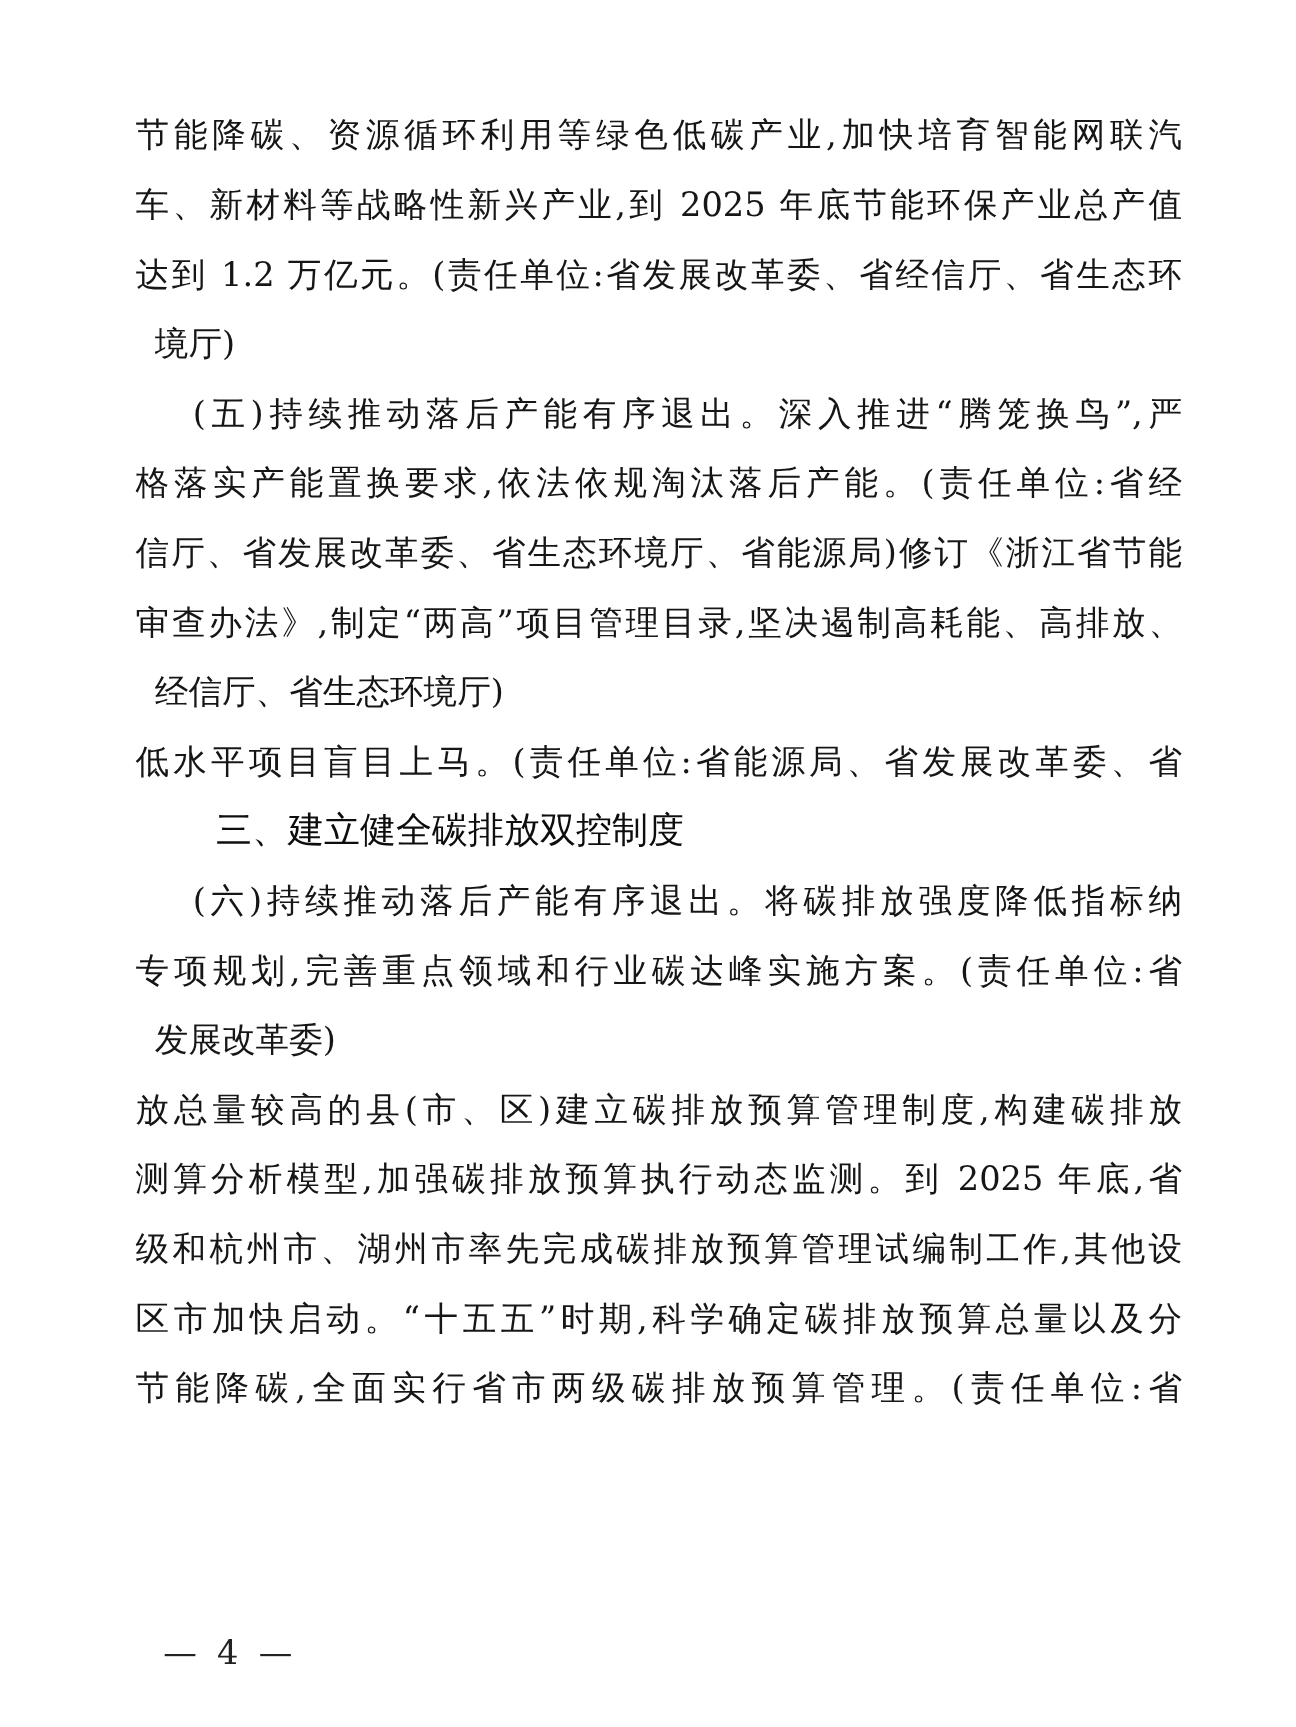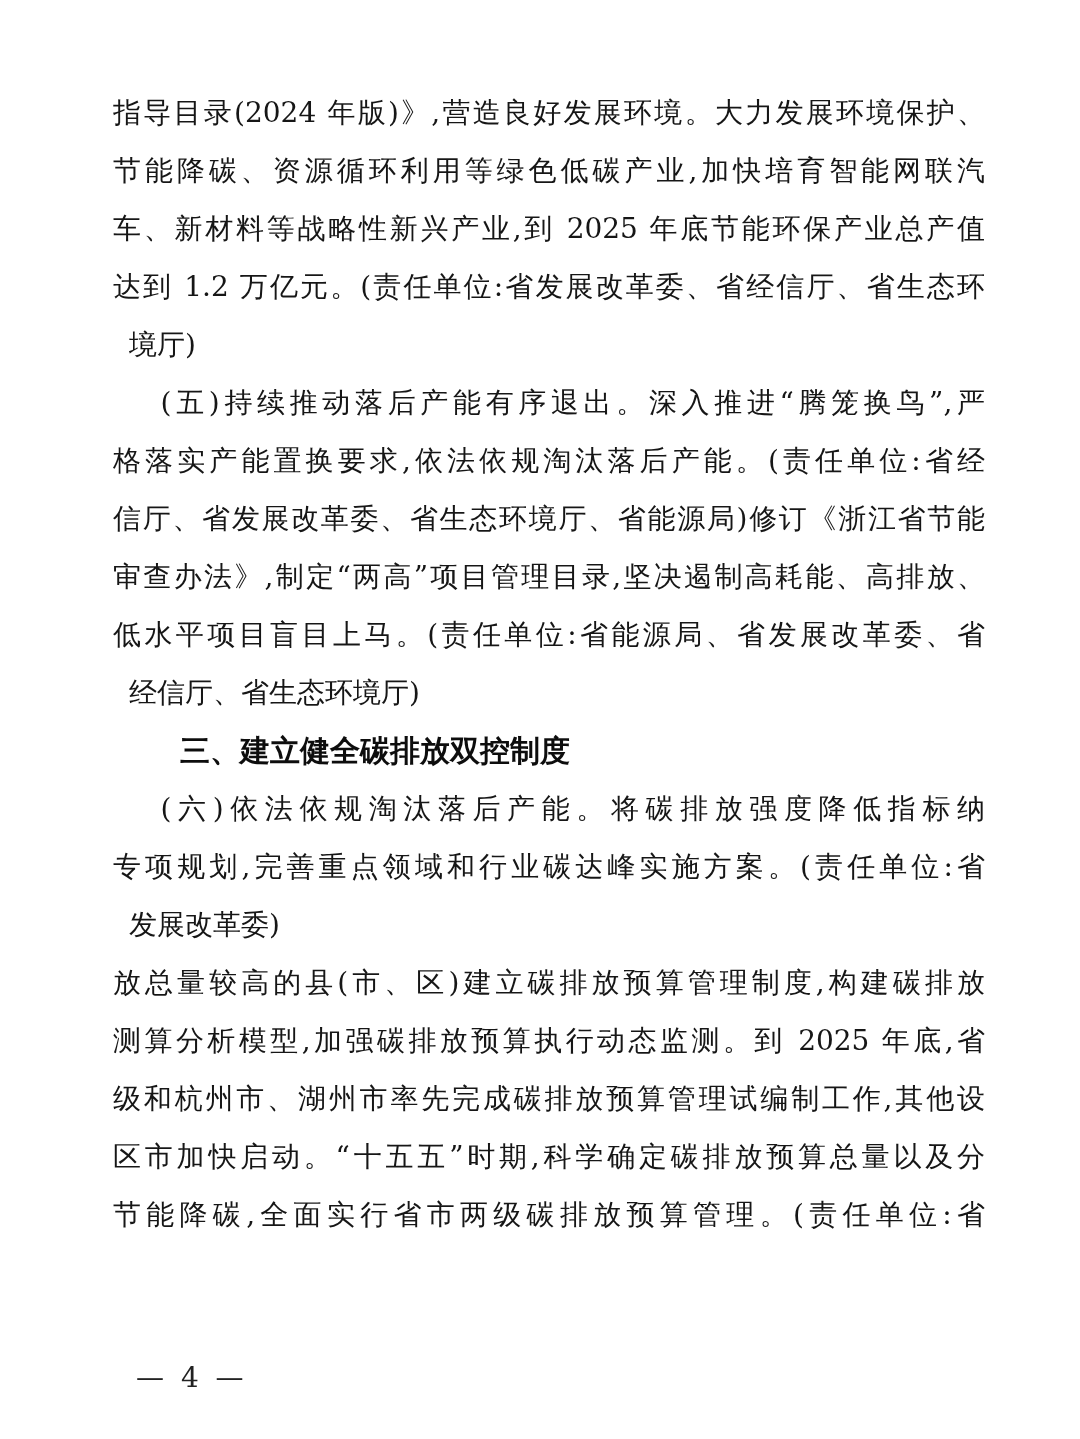--- a/index.html
+++ b/index.html
@@ -36,21 +36,21 @@
   .line.indent {
     text-indent: 1.7em;
   }
   .line.pend {
     text-align: left;
     text-align-last: left;
     margin-left: 16px;
   }
   .line.heading {
     font-family: "DejaVu Sans", "Liberation Sans", sans-serif;
-    font-weight: 700;
+    font-weight: 400;
     font-size: 30px;
     color: #0d0d0d;
     text-align: center;
     text-align-last: left;
   }
   .footer {
     position: absolute;
     left: 136px;
     top: 1358px;
     height: 40px;
@@ -59,33 +59,32 @@
     color: #222222;
     letter-spacing: 4px;
     font-family: "DejaVu Serif", "Liberation Serif", serif;
   }
 </style>
 </head>
 <body>
 
 <div class="page">
   <div class="doc-body" id="doc-body">
-      <div class="line">指导目录(2024 年版)》,营造良好发展环境。大力发展环境保护、</div>
       <div class="line">节能降碳、资源循环利用等绿色低碳产业,加快培育智能网联汽</div>
       <div class="line">车、新材料等战略性新兴产业,到 2025 年底节能环保产业总产值</div>
       <div class="line">达到 1.2 万亿元。(责任单位:省发展改革委、省经信厅、省生态环</div>
       <div class="line pend">境厅)</div>
       <div class="line indent">(五)持续推动落后产能有序退出。深入推进“腾笼换鸟”,严</div>
       <div class="line">格落实产能置换要求,依法依规淘汰落后产能。(责任单位:省经</div>
       <div class="line">信厅、省发展改革委、省生态环境厅、省能源局)修订《浙江省节能</div>
       <div class="line">审查办法》,制定“两高”项目管理目录,坚决遏制高耗能、高排放、</div>
+      <div class="line pend">经信厅、省生态环境厅)</div>
       <div class="line">低水平项目盲目上马。(责任单位:省能源局、省发展改革委、省</div>
-      <div class="line pend">经信厅、省生态环境厅)</div>
       <div class="line heading indent pend">三、建立健全碳排放双控制度</div>
-      <div class="line indent">(六)依法依规淘汰落后产能。将碳排放强度降低指标纳</div>
+      <div class="line indent">(六)持续推动落后产能有序退出。将碳排放强度降低指标纳</div>
       <div class="line">专项规划,完善重点领域和行业碳达峰实施方案。(责任单位:省</div>
       <div class="line pend">发展改革委)</div>
       <div class="line">放总量较高的县(市、区)建立碳排放预算管理制度,构建碳排放</div>
       <div class="line">测算分析模型,加强碳排放预算执行动态监测。到 2025 年底,省</div>
       <div class="line">级和杭州市、湖州市率先完成碳排放预算管理试编制工作,其他设</div>
       <div class="line">区市加快启动。“十五五”时期,科学确定碳排放预算总量以及分</div>
       <div class="line">节能降碳,全面实行省市两级碳排放预算管理。(责任单位:省</div>
     </div>
   <div class="footer">— 4 —</div>
 </div>

